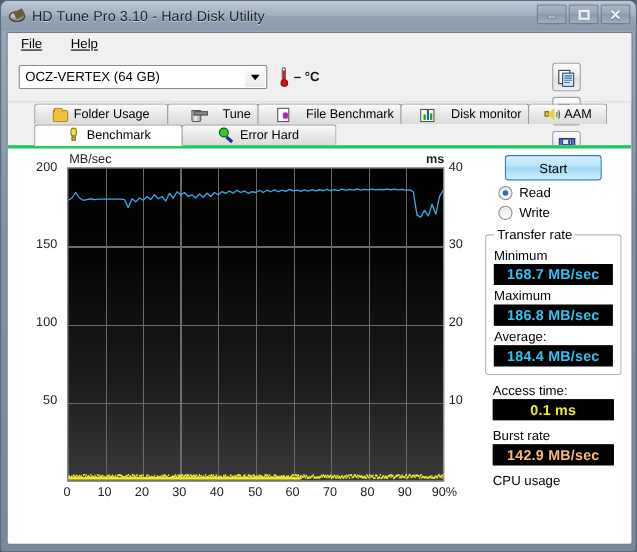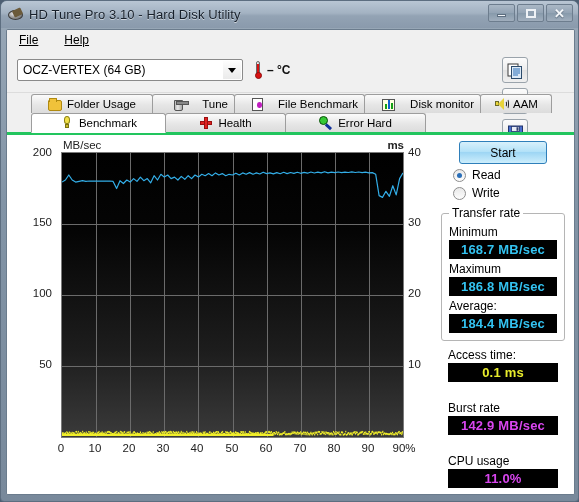--- a/index.html
+++ b/index.html
@@ -330,23 +330,23 @@
     border: 1px solid #000;
     height: 19px;
     margin-top: 1px;
     display: flex; align-items: center; justify-content: center;
     font-family: "Liberation Sans", sans-serif;
     font-size: 13px; font-weight: bold;
     letter-spacing: 0.2px;
   }
   .lcd.cyan { color: #33c2f0; }
   .lcd.yellow { color: #e8ec2c; }
-  .lcd.white { color: #d946ef; }
+  .lcd.white { color: #fdba74; }
   #side-lower { margin: 7px 9px 0 9px; }
-  #side-lower .stat-label { margin-top: 19px; }
+  #side-lower .stat-label { margin-top: 7px; }
   #side-lower .stat-label:first-child { margin-top: 0; }
 
   
   #statusbar {
     position: absolute;
     left: 5px; bottom: 3px;
     width: 569px; height: 5px;
   }
 </style>
 </head>
@@ -485,27 +485,20 @@
       </div>
     </div>
 
     <div id="tabrow-bottom">
       <div class="tab active" style="width:135px">
         <span class="tab-icon ic-bulb">
             <span class="b"></span>
             <span class="s"></span>
           </span>
         <span>Benchmark</span>
-      </div>
-      <div class="tab" style="width:121px">
-        <span class="tab-icon ic-cross">
-            <span class="h"></span>
-            <span class="v"></span>
-          </span>
-        <span>Health</span>
       </div>
       <div class="tab" style="width:141px">
         <span class="tab-icon ic-magnifier">
             <span class="lens"></span>
             <span class="handle"></span>
           </span>
         <span>Error Hard</span>
       </div>
     </div>
 
@@ -1151,21 +1144,20 @@
         </fieldset>
 
         <div id="side-lower">
           <div class="stat-label">Access time:</div>
           <div class="lcd yellow">0.1 ms</div>
 
           <div class="stat-label">Burst rate</div>
           <div class="lcd white">142.9 MB/sec</div>
 
           <div class="stat-label">CPU usage</div>
-          <div class="lcd white">11.0%</div>
         </div>
 
       </div>
     </div>
   </div>
 
   <div id="statusbar"></div>
 </div>
 
 </body></html>

